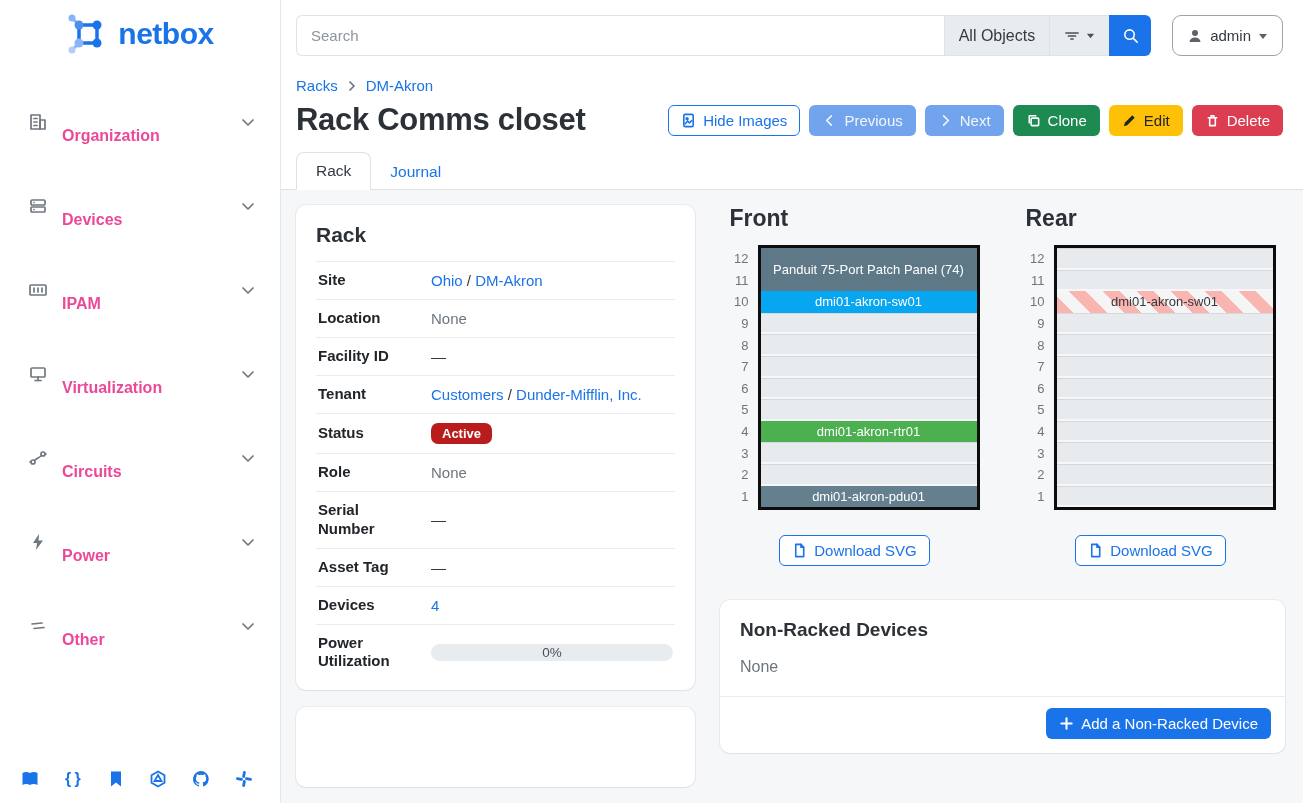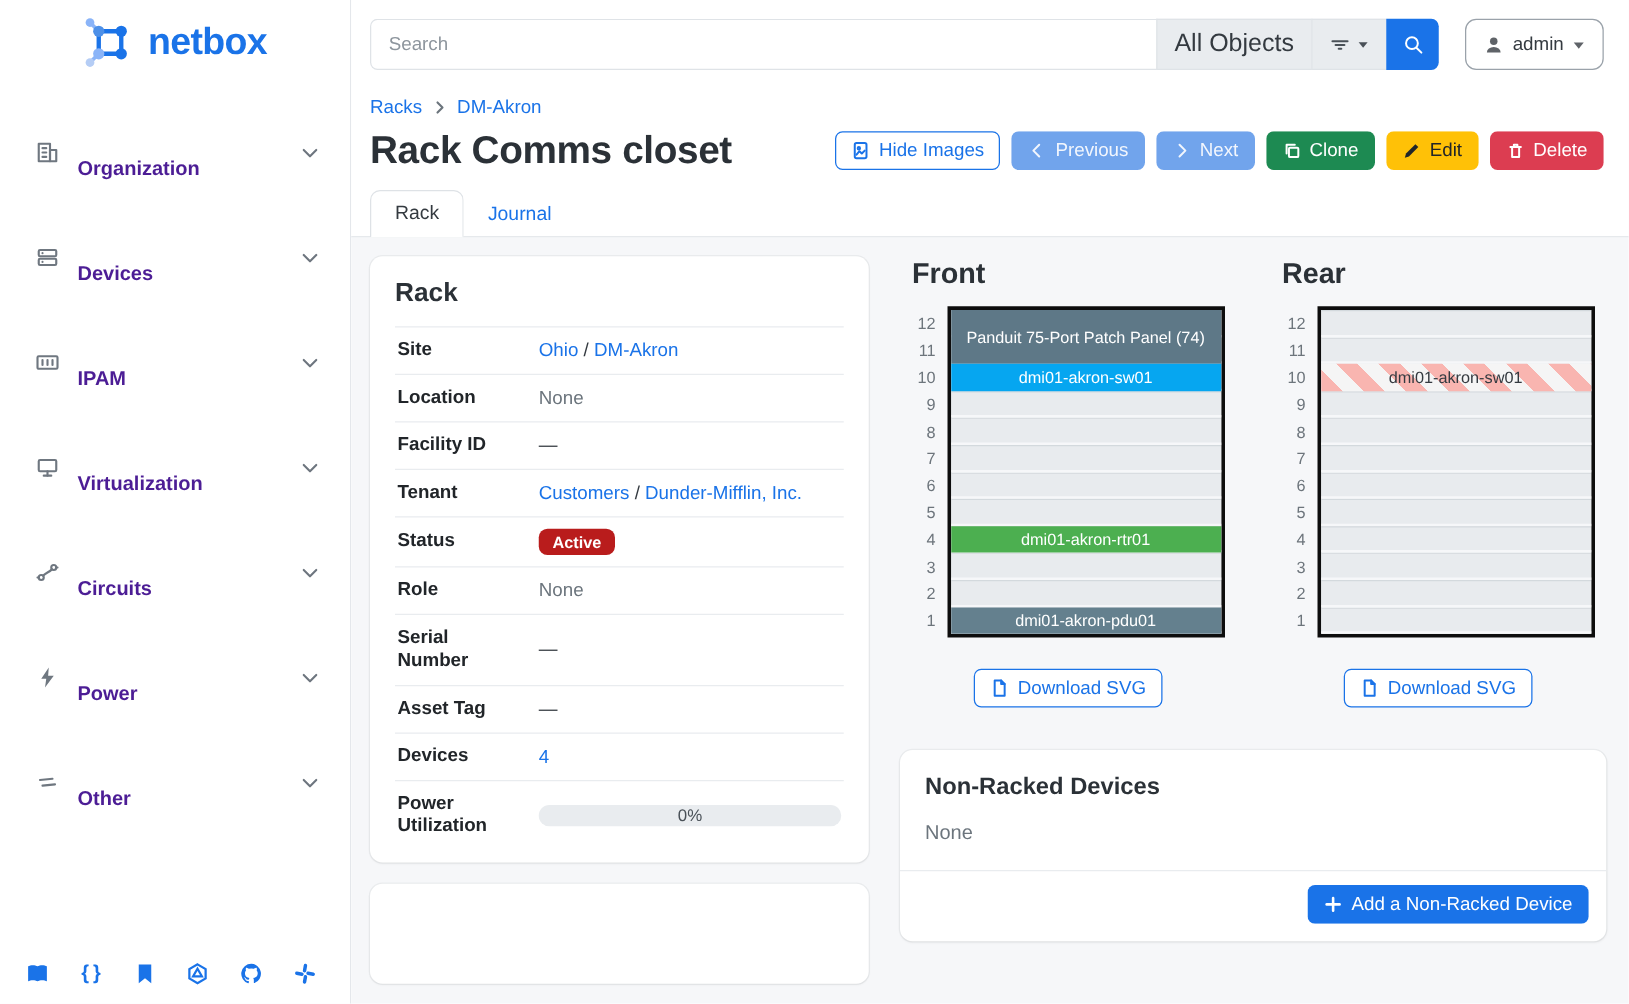--- a/index.html
+++ b/index.html
@@ -14,42 +14,42 @@
     border-right: 1px solid #e4e7eb; display: flex; flex-direction: column;
   }
   .logo { display: flex; align-items: center; justify-content: center; gap: 8px; padding: 12px 0 10px; }
   .logo-text { color: #1a73e8; font-size: 30px; font-weight: bold; letter-spacing: -0.5px; }
   .nav { padding: 22px 18px 0 22px; flex: 1; }
   .nav-item {
     display: flex; align-items: center; gap: 14px; padding: 10px 6px;
     margin-bottom: 17px; cursor: pointer; border-radius: 6px;
   }
   .nav-item .nav-icon { width: 20px; height: 20px; color: #6f7780; flex: 0 0 20px; }
-  .nav-item .nav-label { font-size: 16px; font-weight: bold; color: #4c1d95; flex: 1; margin-top: 29px; }
+  .nav-item .nav-label { font-size: 16px; font-weight: bold; color: #ec4899; flex: 1; margin-top: 29px; }
   .nav-item .chev { width: 16px; height: 16px; color: #6f7780; }
   .sidebar-footer {
     display: flex; justify-content: space-between; align-items: center;
     padding: 14px 26px 14px 20px;
   }
   .sidebar-footer .f-icon { width: 20px; height: 20px; color: #1a73e8; display: inline-flex; align-items: center; justify-content: center; cursor: pointer; }
   .f-icon svg { width: 20px; height: 20px; }
   .braces { font-size: 16px; font-weight: bold; color: #1a73e8; }
   
   .main { flex: 1; display: flex; flex-direction: column; background: #fff; }
   .topbar { display: flex; align-items: center; padding: 15px 20px 14px 15px; gap: 21px; }
   .search-group { display: flex; flex: 1; height: 41px; }
   .search-input {
     flex: 1; border: 1px solid #dfe3e7; border-right: none; border-radius: 6px 0 0 6px;
     padding: 0 14px; font-size: 15px; color: #343a40; outline: none;
     font-family: "Liberation Sans", sans-serif;
   }
   .search-input::placeholder { color: #8d959d; }
   .scope-seg, .filter-seg {
     background: #e9ecef; border: 1px solid #dfe3e7; border-right: none;
-    display: flex; align-items: center; padding: 0 14px; font-size: 20px; color: #343a40; cursor: pointer;
+    display: flex; align-items: center; padding: 0 14px; font-size: 16px; color: #343a40; cursor: pointer;
   }
   .filter-seg { gap: 6px; color: #495057; }
   .search-btn {
     width: 42px; background: #1a73e8; border: none; border-radius: 0 6px 6px 0;
     display: flex; align-items: center; justify-content: center; color: #fff; cursor: pointer;
   }
   .user-btn {
     height: 41px; background: #fff; border: 1px solid #9aa2aa; border-radius: 9px;
     display: flex; align-items: center; gap: 7px; padding: 0 14px; cursor: pointer;
   }

